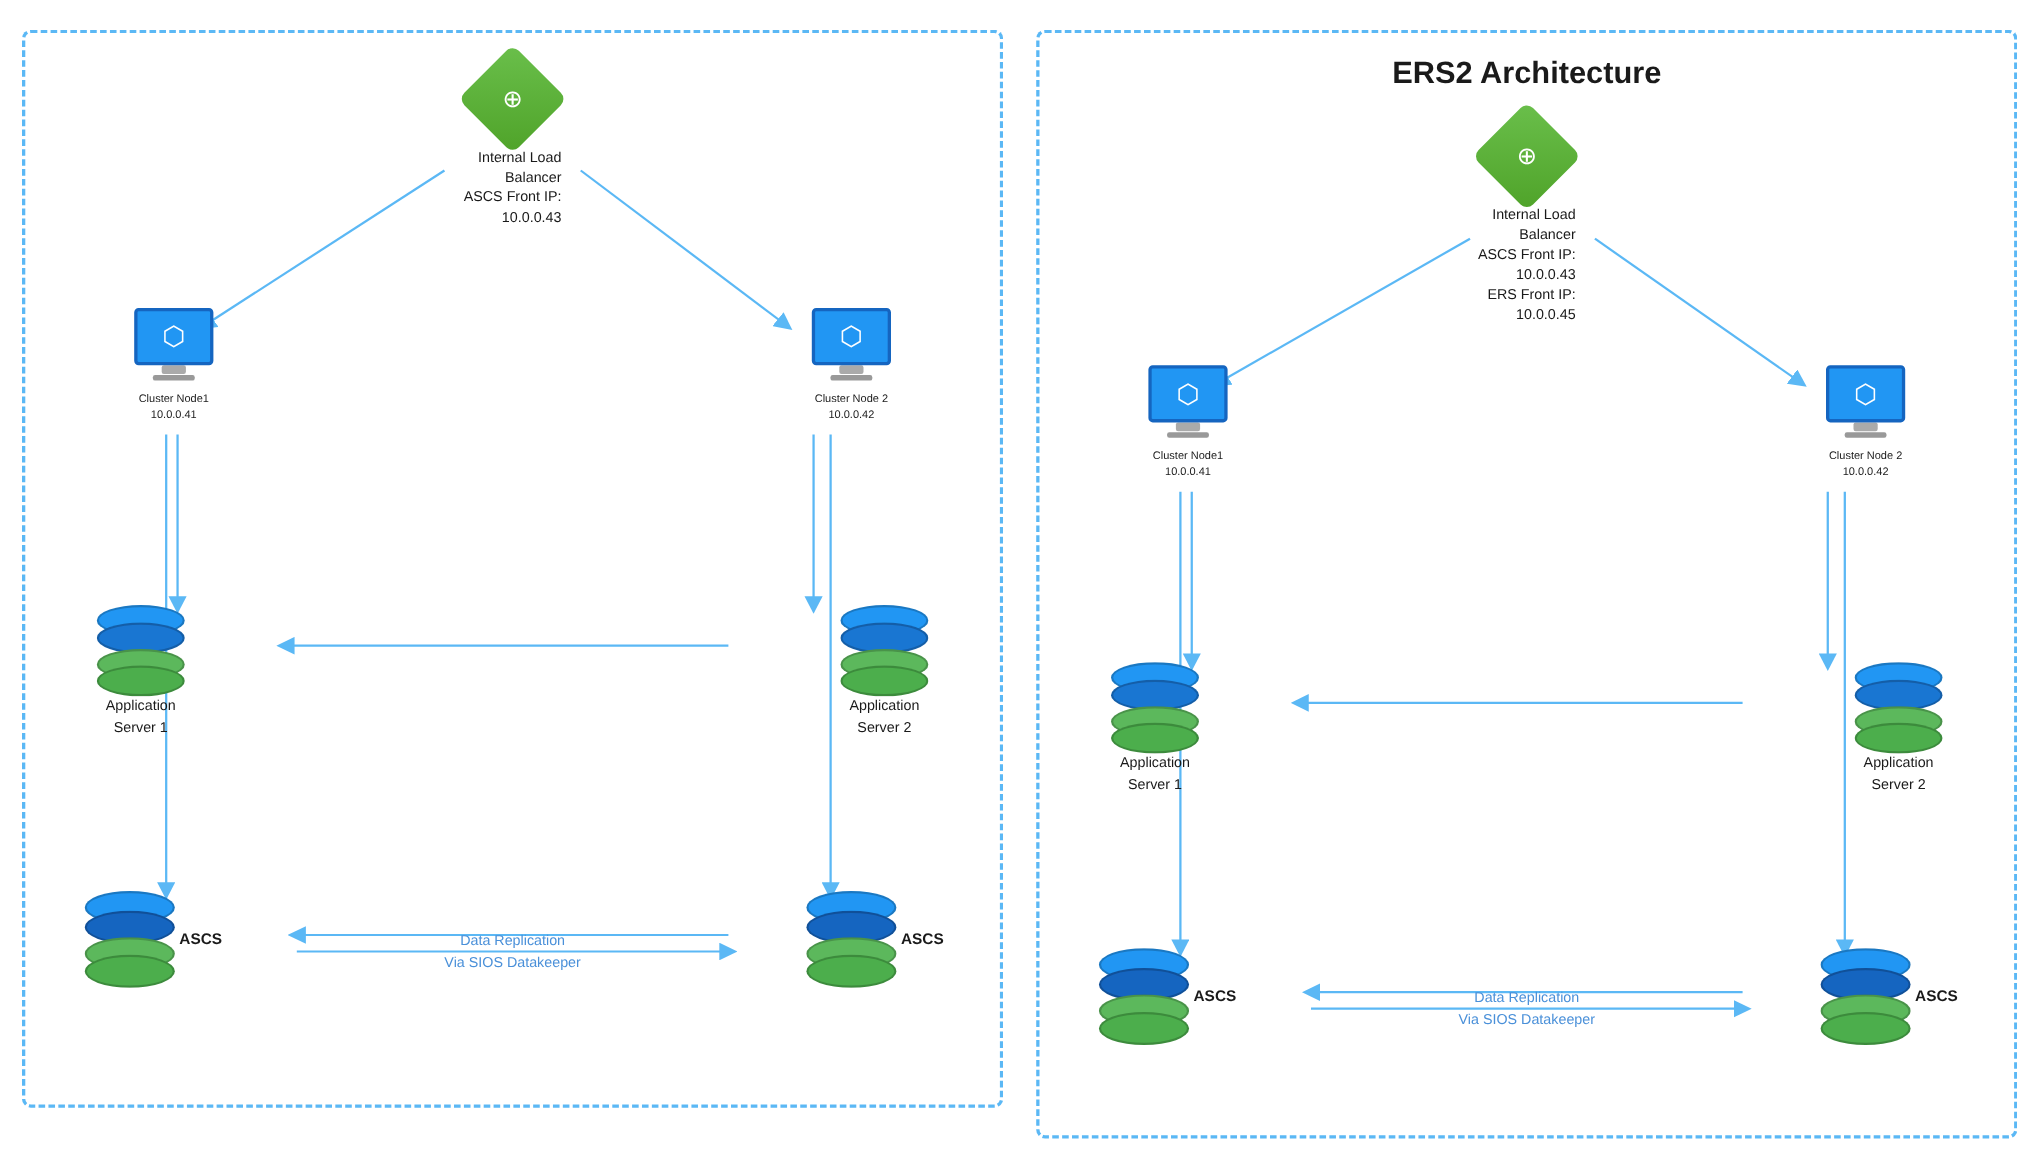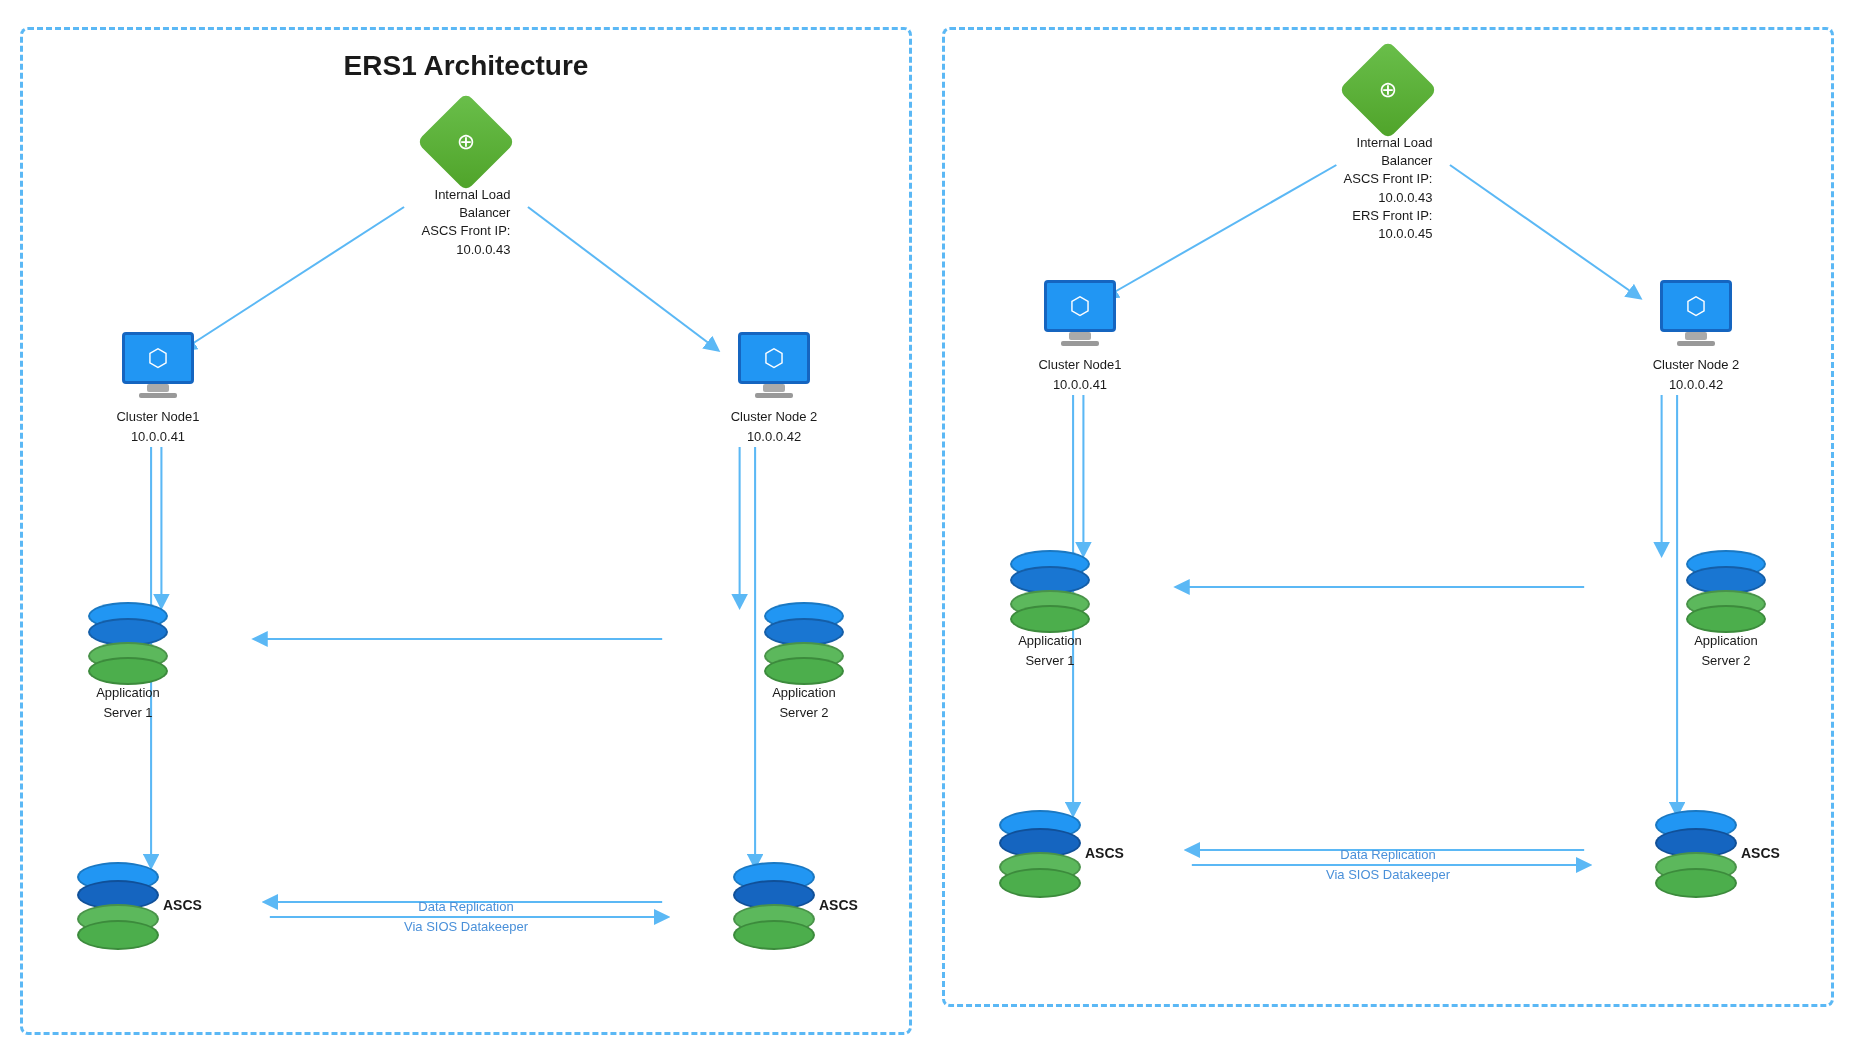--- a/index.html
+++ b/index.html
@@ -133,21 +133,21 @@
     }
     .monitor-base {
       width: 38px;
       height: 5px;
       background: #999;
       border-radius: 2px;
       margin-top: 1px;
     }
     .cluster-label {
       text-align: center;
-      font-size: 13px;
+      font-size: 10px;
       color: #1a1a1a;
       margin-top: 5px;
       line-height: 1.5;
     }
 
     
     .app-server-node {
       position: absolute;
       display: flex;
       flex-direction: column;
@@ -238,21 +238,20 @@
       stroke-width: 2;
       fill: none;
     }
   </style>
 </head>
 <body>
 
 <div class="page-wrapper">
 
   <div class="arch-box">
-    <div class="arch-title">ERS1 Architecture</div>
     <div class="diagram">
 
       <svg class="svg-overlay" viewBox="0 0 800 900" preserveAspectRatio="none">
         <defs>
           <marker id="arrowBlue1" markerWidth="8" markerHeight="8" refX="4" refY="4" orient="auto">
             <polygon points="0 0, 8 4, 0 8" fill="#5bb8f5"></polygon>
           </marker>
           <marker id="arrowBlue2" markerWidth="8" markerHeight="8" refX="4" refY="4" orient="auto">
             <polygon points="0 0, 8 4, 0 8" fill="#5bb8f5"></polygon>
           </marker>
@@ -382,20 +381,21 @@
         </div>
         <div class="ascs-label">ASCS</div>
       </div>
 
       <div class="data-rep-label">Data Replication<br>Via SIOS Datakeeper</div>
 
     </div>
   </div>
 
   <div class="arch-box">
+    <div class="arch-title">ERS2 Architecture</div>
     <div class="diagram">
 
       <svg class="svg-overlay" viewBox="0 0 800 900" preserveAspectRatio="none">
         <defs>
           <marker id="e2arrowBlue1" markerWidth="8" markerHeight="8" refX="4" refY="4" orient="auto">
             <polygon points="0 0, 8 4, 0 8" fill="#5bb8f5"></polygon>
           </marker>
           <marker id="e2arrowBlue2" markerWidth="8" markerHeight="8" refX="4" refY="4" orient="auto">
             <polygon points="0 0, 8 4, 0 8" fill="#5bb8f5"></polygon>
           </marker>

